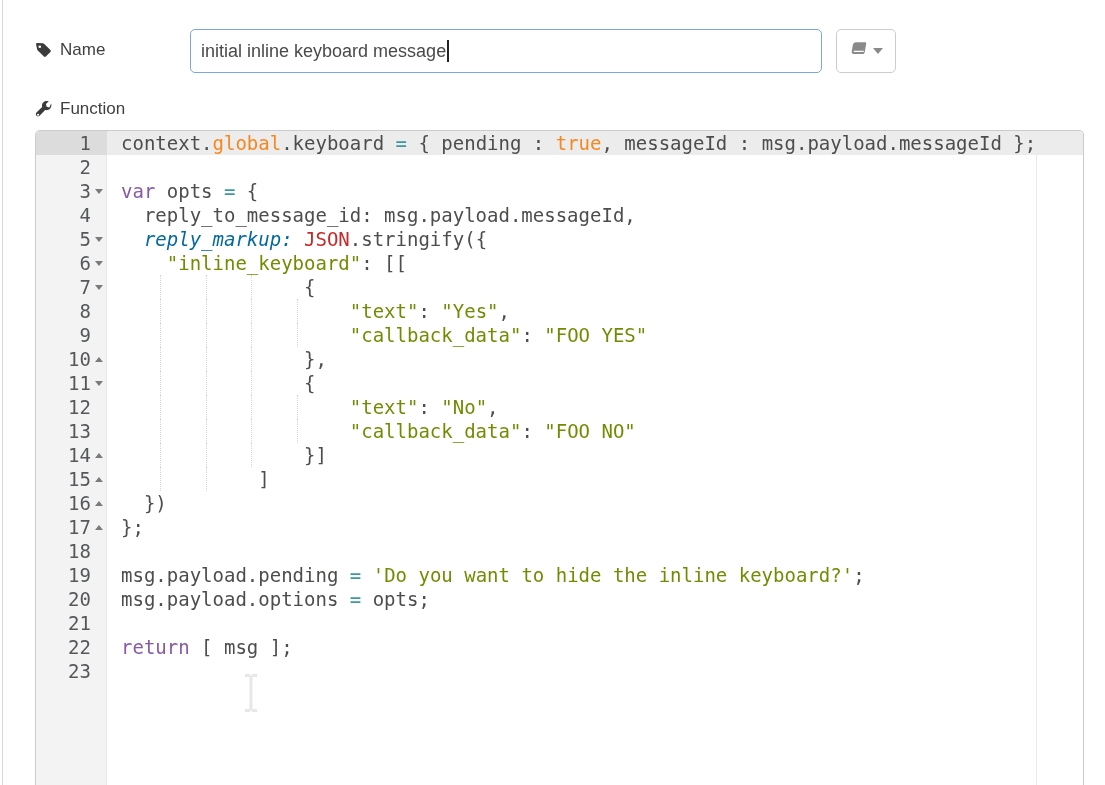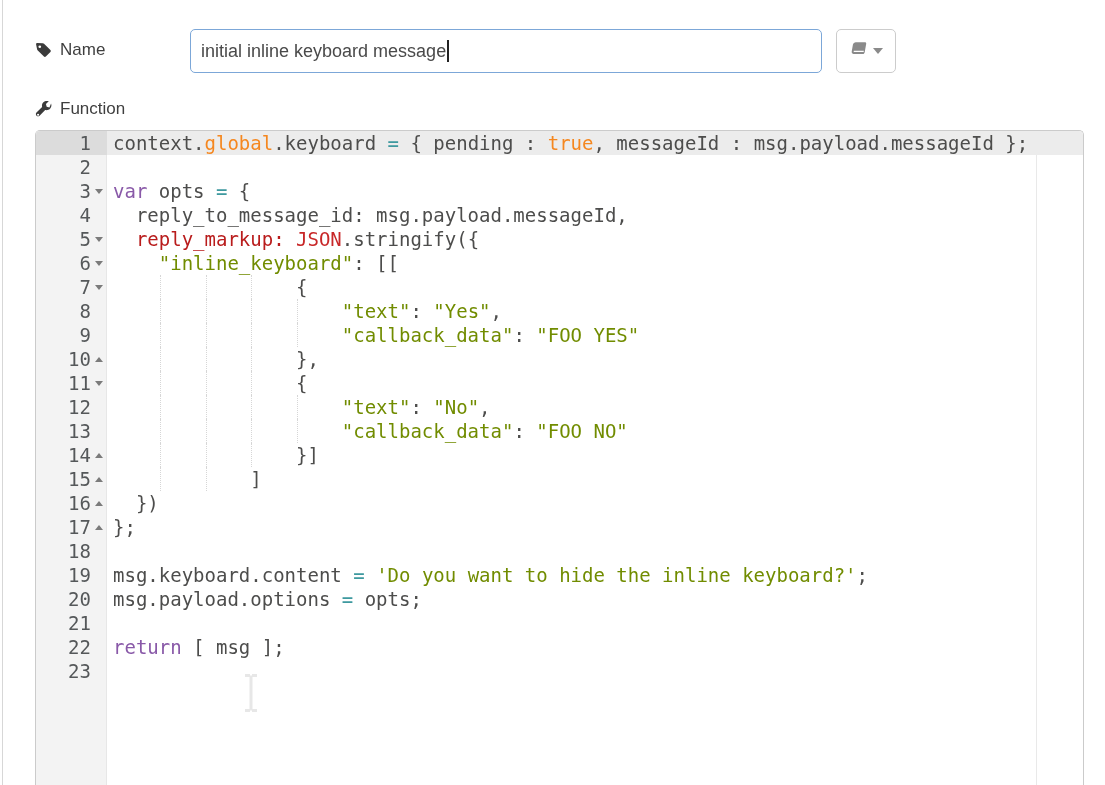--- a/index.html
+++ b/index.html
@@ -36,21 +36,21 @@
     position:absolute;left:35px;top:130px;width:1049px;height:655px;box-sizing:border-box;
     border:1px solid #cbcbcb;border-bottom:none;border-radius:5px 5px 0 0;
     background:#ffffff;overflow:hidden;
   }
   .gutter-bg{position:absolute;left:0;top:0;bottom:0;width:71px;background:#f3f3f3;border-right:1px solid #e7e7e7;box-sizing:border-box;}
   .print-margin{position:absolute;left:1000px;top:0;bottom:0;width:1px;background:#e9e9e9;}
   .rows{position:absolute;left:0;top:0;right:0;}
   .row{display:flex;height:24px;line-height:24px;font-family:"DejaVu Sans Mono",monospace;font-size:19px;}
   .gut{position:relative;width:71px;box-sizing:border-box;flex:none;text-align:right;padding-right:16px;color:#55585a;}
   .row.active .gut{background:#dcdcdc;}
-  .code{position:relative;flex:1;padding-left:6px;white-space:pre;color:#4d4d4c;}
+  .code{position:relative;flex:1;padding-left:14px;white-space:pre;color:#4d4d4c;}
   .row.active .code{background:#ececec;}
   .code span{position:relative;z-index:1;}
   .guide{position:absolute;top:0;bottom:0;width:0;border-left:1px dotted #d6d6d6;z-index:0;}
   .fold{position:absolute;right:4px;top:10px;width:0;height:0;border-left:4px solid transparent;border-right:4px solid transparent;}
   .fold.open{border-top:5px solid #7b7b7b;}
   .fold.close{border-bottom:5px solid #7b7b7b;}
 
   .ibeam{position:absolute;left:242px;top:673px;}
 </style>
 </head>
@@ -109,21 +109,21 @@
       <div class="row">
         <div class="gut"><span>3</span><span class="fold open"></span></div>
         <div class="code"><span style="color: rgb(137, 89, 168);">var</span><span style="color: rgb(77, 77, 76);"> opts </span><span style="color: rgb(62, 153, 159);">=</span><span style="color: rgb(77, 77, 76);"> {</span></div>
       </div>
       <div class="row">
         <div class="gut"><span>4</span></div>
         <div class="code"><span style="color: rgb(77, 77, 76);">  reply_to_message_id: msg.payload.messageId,</span></div>
       </div>
       <div class="row">
         <div class="gut"><span>5</span><span class="fold open"></span></div>
-        <div class="code"><span style="color: #b91c1c;">  reply_markup: </span><span style="color: rgb(200, 40, 41);">JSON</span><span style="color: rgb(77, 77, 76);">.stringify({</span></div>
+        <div class="code"><span style="color: #0369a1; font-style: italic;">  reply_markup: </span><span style="color: rgb(200, 40, 41);">JSON</span><span style="color: rgb(77, 77, 76);">.stringify({</span></div>
       </div>
       <div class="row">
         <div class="gut"><span>6</span><span class="fold open"></span></div>
         <div class="code"><span style="color: rgb(77, 77, 76);">    </span><span style="color: rgb(113, 140, 0);">"inline_keyboard"</span><span style="color: rgb(77, 77, 76);">: [[</span></div>
       </div>
       <div class="row">
         <div class="gut"><span>7</span><span class="fold open"></span></div>
         <div class="code"><div class="guide" style="left: 52.75px;"></div><div class="guide" style="left: 98.5px;"></div><div class="guide" style="left: 144.25px;"></div><span style="color: rgb(77, 77, 76);">                {</span></div>
       </div>
       <div class="row">
@@ -165,21 +165,21 @@
       <div class="row">
         <div class="gut"><span>17</span><span class="fold close"></span></div>
         <div class="code"><span style="color: rgb(77, 77, 76);">};</span></div>
       </div>
       <div class="row">
         <div class="gut"><span>18</span></div>
         <div class="code"></div>
       </div>
       <div class="row">
         <div class="gut"><span>19</span></div>
-        <div class="code"><span style="color: rgb(77, 77, 76);">msg.keyboard.content </span><span style="color: rgb(62, 153, 159);">=</span><span style="color: rgb(77, 77, 76);"> </span><span style="color: rgb(113, 140, 0);">'Do you want to hide the inline keyboard?'</span><span style="color: rgb(77, 77, 76);">;</span></div>
+        <div class="code"><span style="color: rgb(77, 77, 76);">msg.payload.pending </span><span style="color: rgb(62, 153, 159);">=</span><span style="color: rgb(77, 77, 76);"> </span><span style="color: rgb(113, 140, 0);">'Do you want to hide the inline keyboard?'</span><span style="color: rgb(77, 77, 76);">;</span></div>
       </div>
       <div class="row">
         <div class="gut"><span>20</span></div>
         <div class="code"><span style="color: rgb(77, 77, 76);">msg.payload.options </span><span style="color: rgb(62, 153, 159);">=</span><span style="color: rgb(77, 77, 76);"> opts;</span></div>
       </div>
       <div class="row">
         <div class="gut"><span>21</span></div>
         <div class="code"></div>
       </div>
       <div class="row">

